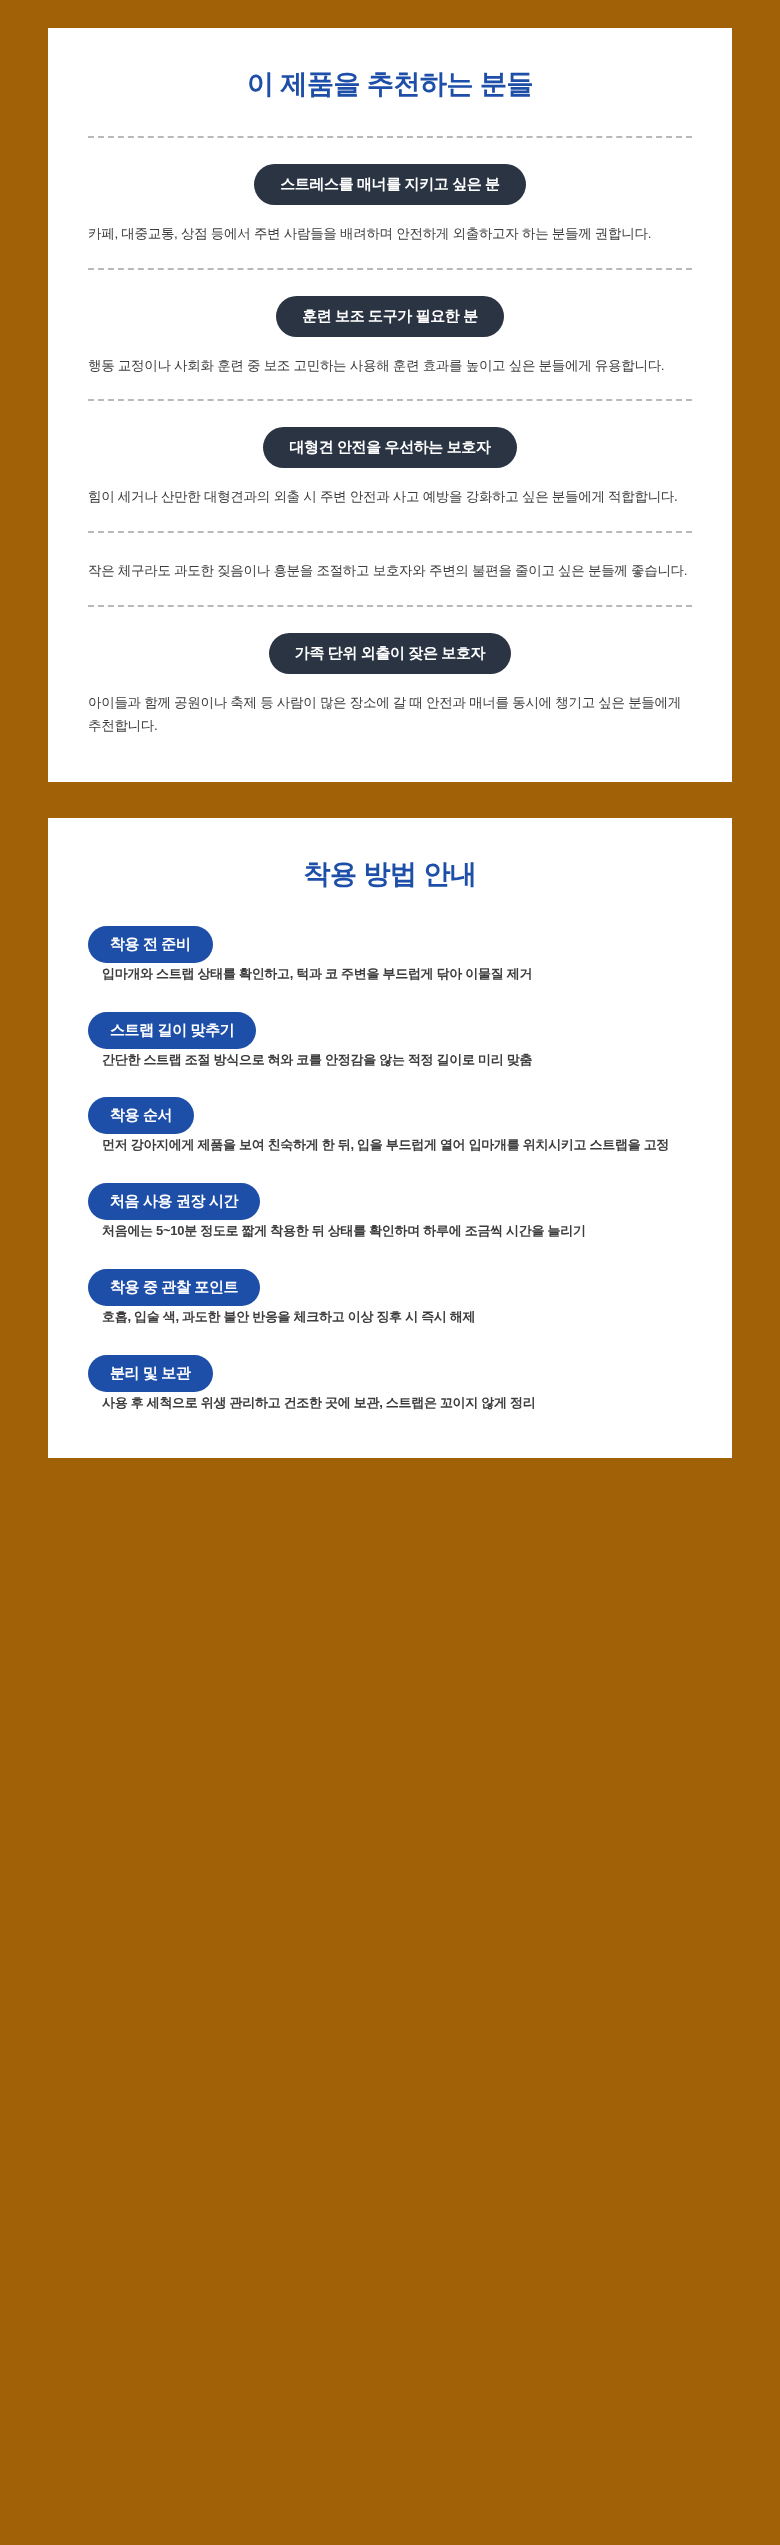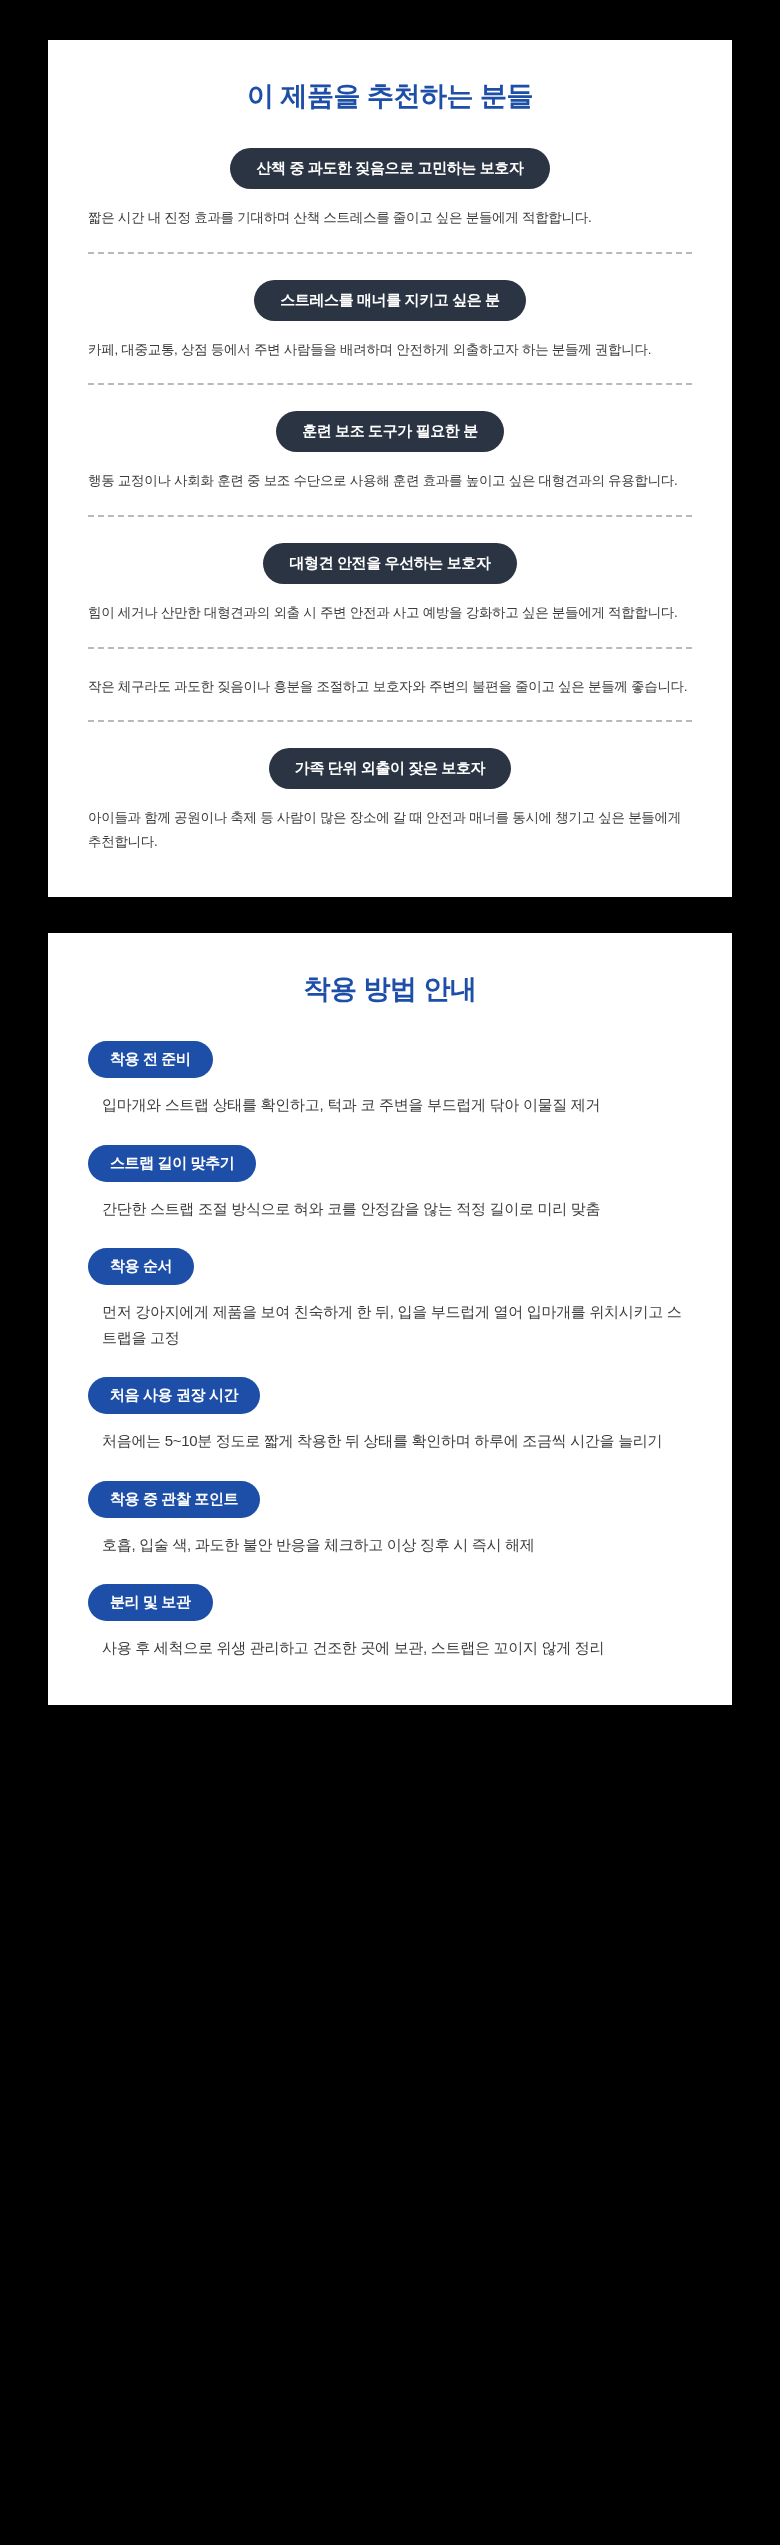--- a/index.html
+++ b/index.html
@@ -9,22 +9,22 @@
     font-family: "Liberation Sans", sans-serif;
   }
   body {
     width: 780px;
     min-height: 2545px;
     padding: 0;
   }
   .page {
     width: 780px;
     min-height: 2545px;
-    background: #000000;
-    padding: 40px 48px 24px 48px;
+    background: #a16207;
+    padding: 28px 48px 24px 48px;
   }
 
   
   .card {
     background: #ffffff;
     width: 684px;
     padding: 38px 40px 44px 40px;
   }
   .card + .card {
     margin-top: 36px;
@@ -80,57 +80,52 @@
     background: #1d4ea8;
     color: #ffffff;
     font-size: 15px;
     font-weight: bold;
     letter-spacing: -0.4px;
     border-radius: 20px;
     padding: 9px 22px;
     white-space: nowrap;
   }
   .wear-desc {
-    margin-top: 14px;
+    margin-top: 0;
     margin-left: 14px;
-    font-size: 15px;
+    font-size: 13px;
     line-height: 1.75;
     color: #3c3c3c;
     letter-spacing: -0.3px;
+    font-weight: bold;
   }
 </style>
 </head>
 <body>
 
 <div class="page">
 
   <section class="card">
     <h2 class="card-title">이 제품을 추천하는 분들</h2>
 
-    <div class="rec-item">
-      <div class="pill-wrap">
-        <span class="pill">산책 중 과도한 짖음으로 고민하는 보호자</span>
-      </div>
-      <p class="rec-desc">짧은 시간 내 진정 효과를 기대하며 산책 스트레스를 줄이고 싶은 분들에게 적합합니다.</p>
-    </div>
     <hr class="dashed">
 
     <div class="rec-item">
       <div class="pill-wrap">
         <span class="pill">스트레스를 매너를 지키고 싶은 분</span>
       </div>
       <p class="rec-desc">카페, 대중교통, 상점 등에서 주변 사람들을 배려하며 안전하게 외출하고자 하는 분들께 권합니다.</p>
     </div>
     <hr class="dashed">
 
     <div class="rec-item">
       <div class="pill-wrap">
         <span class="pill">훈련 보조 도구가 필요한 분</span>
       </div>
-      <p class="rec-desc">행동 교정이나 사회화 훈련 중 보조 수단으로 사용해 훈련 효과를 높이고 싶은 대형견과의 유용합니다.</p>
+      <p class="rec-desc">행동 교정이나 사회화 훈련 중 보조 고민하는 사용해 훈련 효과를 높이고 싶은 분들에게 유용합니다.</p>
     </div>
     <hr class="dashed">
 
     <div class="rec-item">
       <div class="pill-wrap">
         <span class="pill">대형견 안전을 우선하는 보호자</span>
       </div>
       <p class="rec-desc">힘이 세거나 산만한 대형견과의 외출 시 주변 안전과 사고 예방을 강화하고 싶은 분들에게 적합합니다.</p>
     </div>
     <hr class="dashed">

